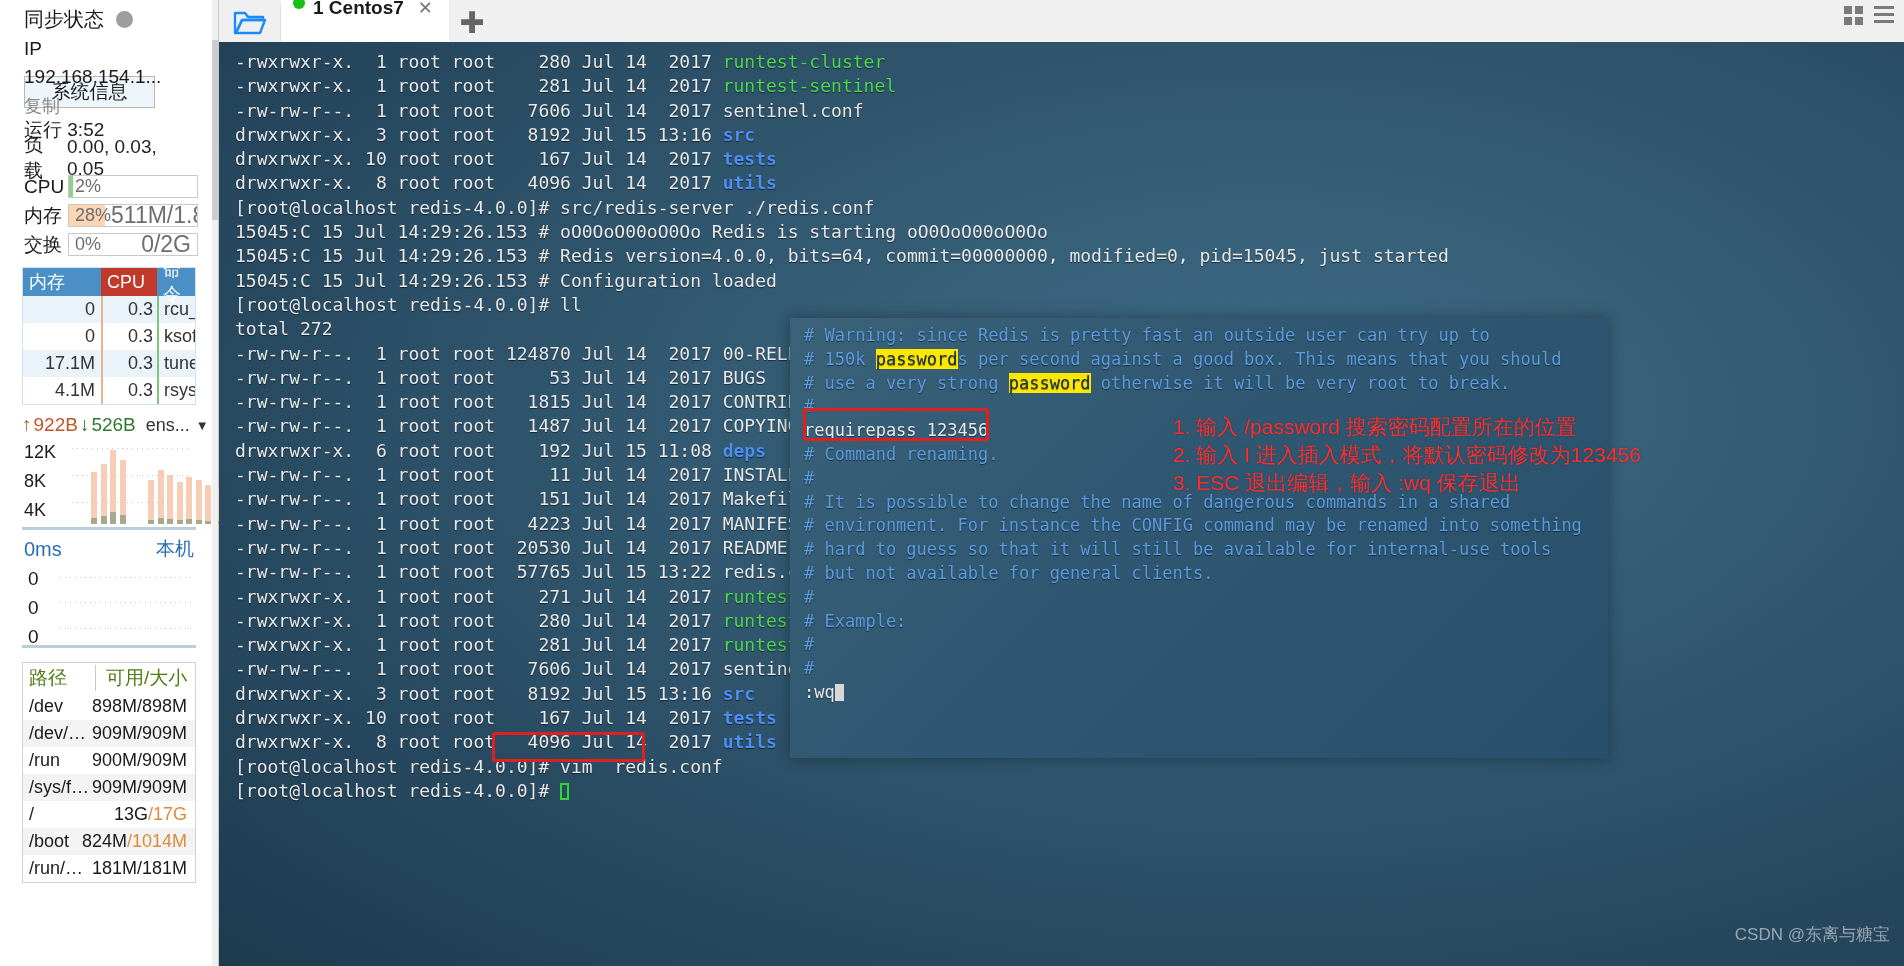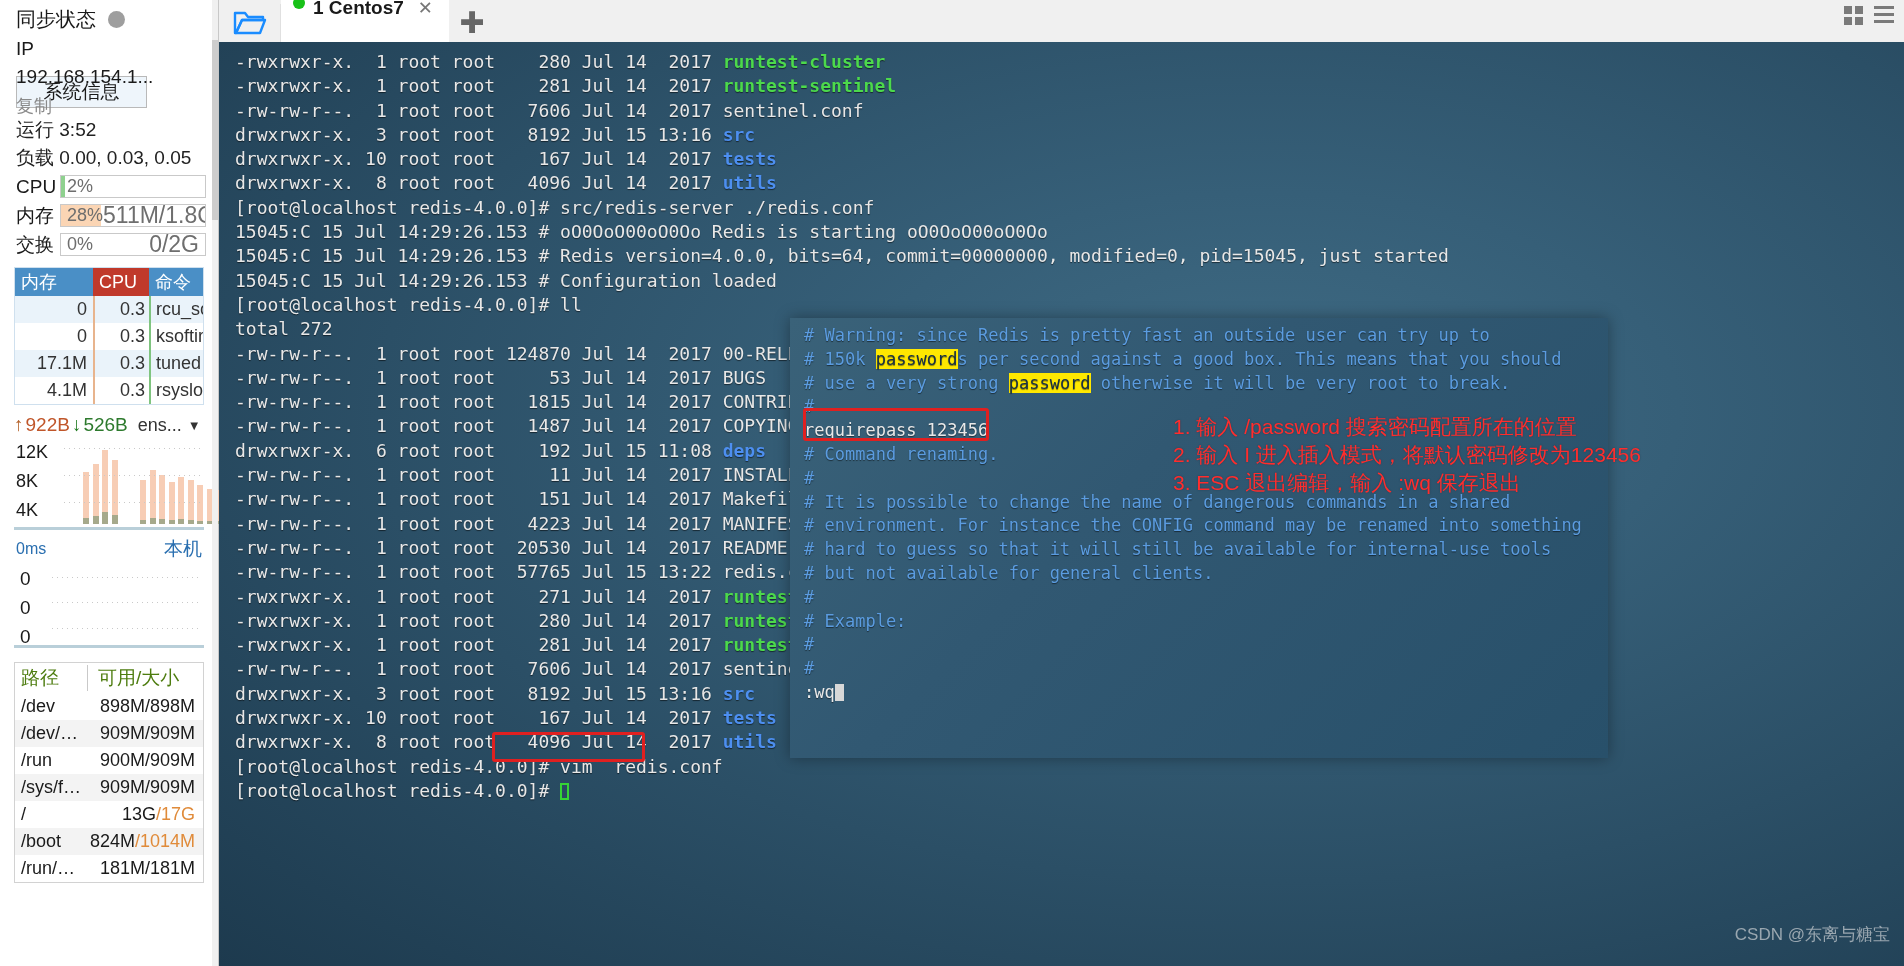--- a/index.html
+++ b/index.html
@@ -11,21 +11,21 @@
   }
   #root { position: relative; width: 1904px; height: 966px; display: flex; background:#fff; }
 
   
   .sidebar {
     width: 219px; height: 966px;
     background: #ffffff;
     border-right: 1px solid #c8c8c8;
     position: relative;
     flex: 0 0 219px;
-    padding: 0 12px;
+    padding: 0 20px;
     font-size: 19px;
     color: #222;
   }
   .sb-row { display: flex; align-items: center; gap: 8px; }
   .sync-row { height: 38px; padding-left: 4px; gap: 12px; }
   .sync-label { font-size: 20px; color:#1a1a1a; }
   .sync-dot {
     width: 17px; height: 17px; border-radius: 50%;
     background: #9e9e9e; display:inline-block;
   }
@@ -79,21 +79,21 @@
 
   .chart-box { position:relative; height: 92px; margin: 2px 2px 0 2px; border-bottom: 3px solid #b9cfd9; }
   .chart-axis { position:absolute; left:2px; top:0; font-size:18px; color:#1a1a1a; line-height: 29px;}
   .chart-plot { position:absolute; left:50px; right:4px; top:2px; bottom:3px; }
   .grid-dots { position:absolute; left:0; right:0; height:1px;
      background-image: repeating-linear-gradient(to right,#c9c9c9 0 1px, transparent 1px 5px); }
   .bar { position:absolute; bottom:0; width:6px; background:#f7cdb5; }
   .bar .bot { position:absolute; bottom:0; left:0; right:0; background:#a6a98b; }
 
   .ping-head { display:flex; align-items:center; margin-top:6px; padding: 0 4px; }
-  .ping-ms { color:#2a6fb0; font-size:16px; }
+  .ping-ms { color:#2a6fb0; font-size:20px; }
   .ping-host { margin-left:auto; color:#2a6fb0; font-size:19px; }
   .ping-box { position:relative; height: 86px; margin: 0 2px; border-bottom:3px solid #b9cfd9;}
   .ping-axis { position:absolute; left:6px; top:2px; font-size:19px; color:#1a1a1a; line-height:29px;}
   .ping-plot { position:absolute; left:38px; right:4px; top:4px; bottom:4px;}
 
   .disk-table { margin: 14px 2px 0 2px; border:1px solid #d2d2d2; }
   .disk-head { display:flex; height:30px; font-size:19px; color:#4d7c0f; align-items:center; background:#fff;}
   .disk-head .d1 { width: 72px; padding-left:6px; }
   .disk-head .d2 { flex:1; padding-left:10px; border-left:1px solid #c9c9c9; }
   .disk-row { display:flex; height:27px; font-size:18px; color:#1a1a1a; align-items:center; background:#fff;}
@@ -129,21 +129,21 @@
     flex:1; position:relative; overflow:hidden;
     background: radial-gradient(ellipse at 62% 40%, #3f6b84 0%, #365f78 28%, #2b4f66 60%, #1d3a4e 100%);
     font-family: "DejaVu Sans Mono", "Liberation Mono", monospace;
     font-size: 18px;
     color: #e8e8e8;
     line-height: 24.3px;
     padding: 8px 0 0 16px;
     letter-spacing: 0px;
   }
   .term .ln { white-space: pre; text-shadow: 0 1px 1px rgba(0,0,0,0.55); }
-  .g { color:#4cd94c; font-weight:bold;}
+  .g { color:#4cd94c; font-weight:normal;}
   .b { color:#4d8ff0; font-weight:bold;}
 
   
   .vim {
     position:absolute;
     left: 571px; top: 318px;
     width: 818px; height: 440px;
     background: linear-gradient(135deg,#3a6279 0%, #315872 40%, #28506a 100%);
     box-shadow: 0 0 14px rgba(0,0,0,.35);
     font-family:"DejaVu Sans Mono","Liberation Mono", monospace;

